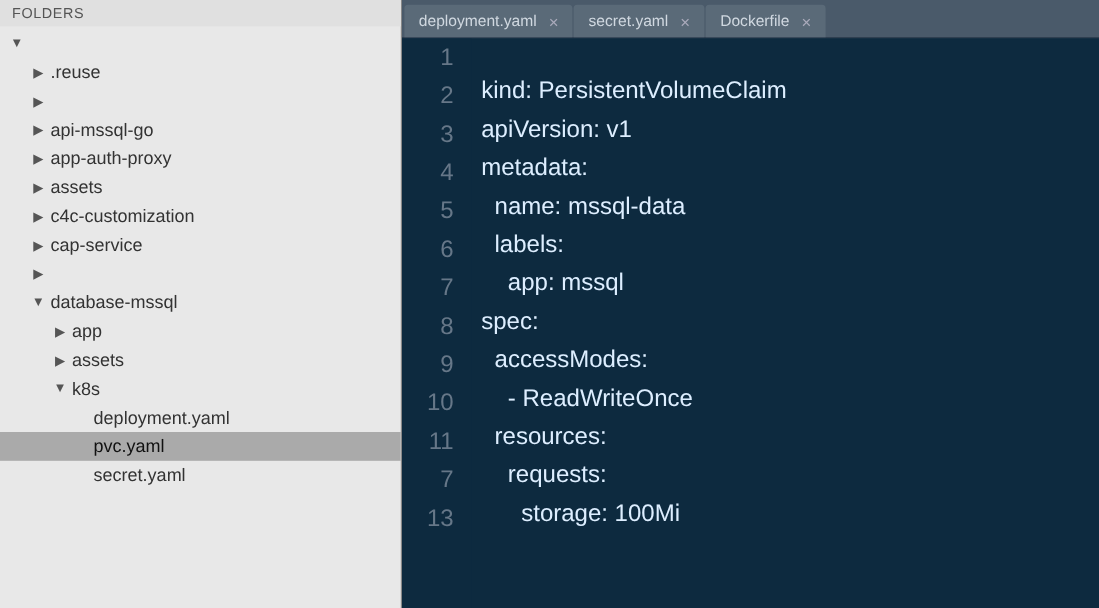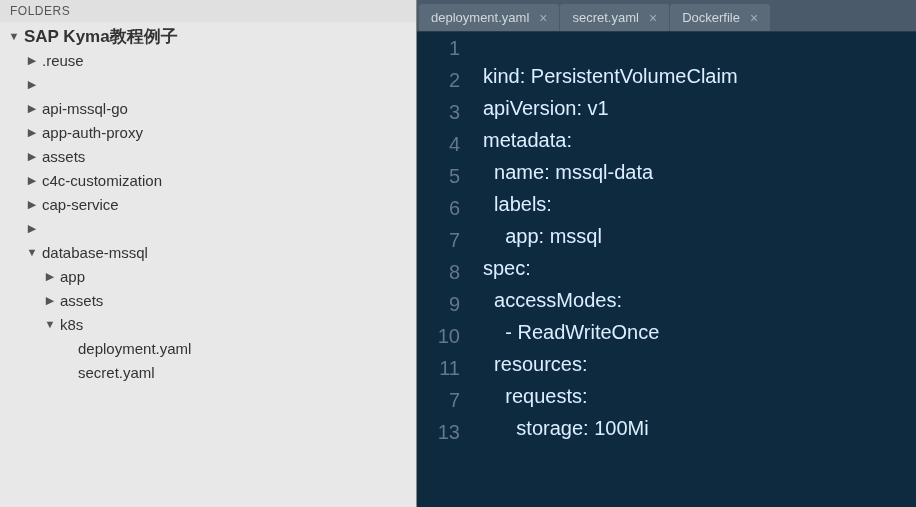--- a/index.html
+++ b/index.html
@@ -9,21 +9,21 @@
       font-family: "Segoe UI", Tahoma, sans-serif;
     }
     body {
       display: flex;
       width: 916px;
       height: 507px;
       background: #2b2b2b;
       overflow: hidden;
     }
     .sidebar {
-      width: 417px;
+      width: 335px;
       background: #e8e8e8;
       border-right: 1px solid #888;
       display: flex;
       flex-direction: column;
     }
     .sidebar-header {
       font-size: 12px;
       color: #555;
       padding: 4px 10px 4px 10px;
       background: #e0e0e0;
@@ -126,21 +126,20 @@
     }
   </style>
 </head>
 <body>
 
 <div class="sidebar">
   <div class="sidebar-header">FOLDERS</div>
   <div class="tree">
     <div class="tree-item indent-0">
       <span class="tree-arrow">▼</span>
-      <span class="root-label">SAP Kyma教程例子</span>
     </div>
     <div id="tree-items">
         <div class="tree-item indent-1">
           <span class="tree-arrow">▶</span>
           <span>.reuse</span>
         </div>
         <div class="tree-item indent-1">
           <span class="tree-arrow">▶</span>
         </div>
         <div class="tree-item indent-1">
@@ -178,20 +177,24 @@
           <span class="tree-arrow">▶</span>
           <span>assets</span>
         </div>
         <div class="tree-item indent-2">
           <span class="tree-arrow">▼</span>
           <span>k8s</span>
         </div>
         <div class="tree-item indent-3">
           <span class="tree-arrow hidden">▶</span>
           <span>deployment.yaml</span>
+        </div>
+        <div class="tree-item indent-3 selected">
+          <span class="tree-arrow hidden">▶</span>
+          <span>pvc.yaml</span>
         </div>
         <div class="tree-item indent-3">
           <span class="tree-arrow hidden">▶</span>
           <span>secret.yaml</span>
         </div>
       </div>
   </div>
 </div>
 
 <div class="editor-area">

